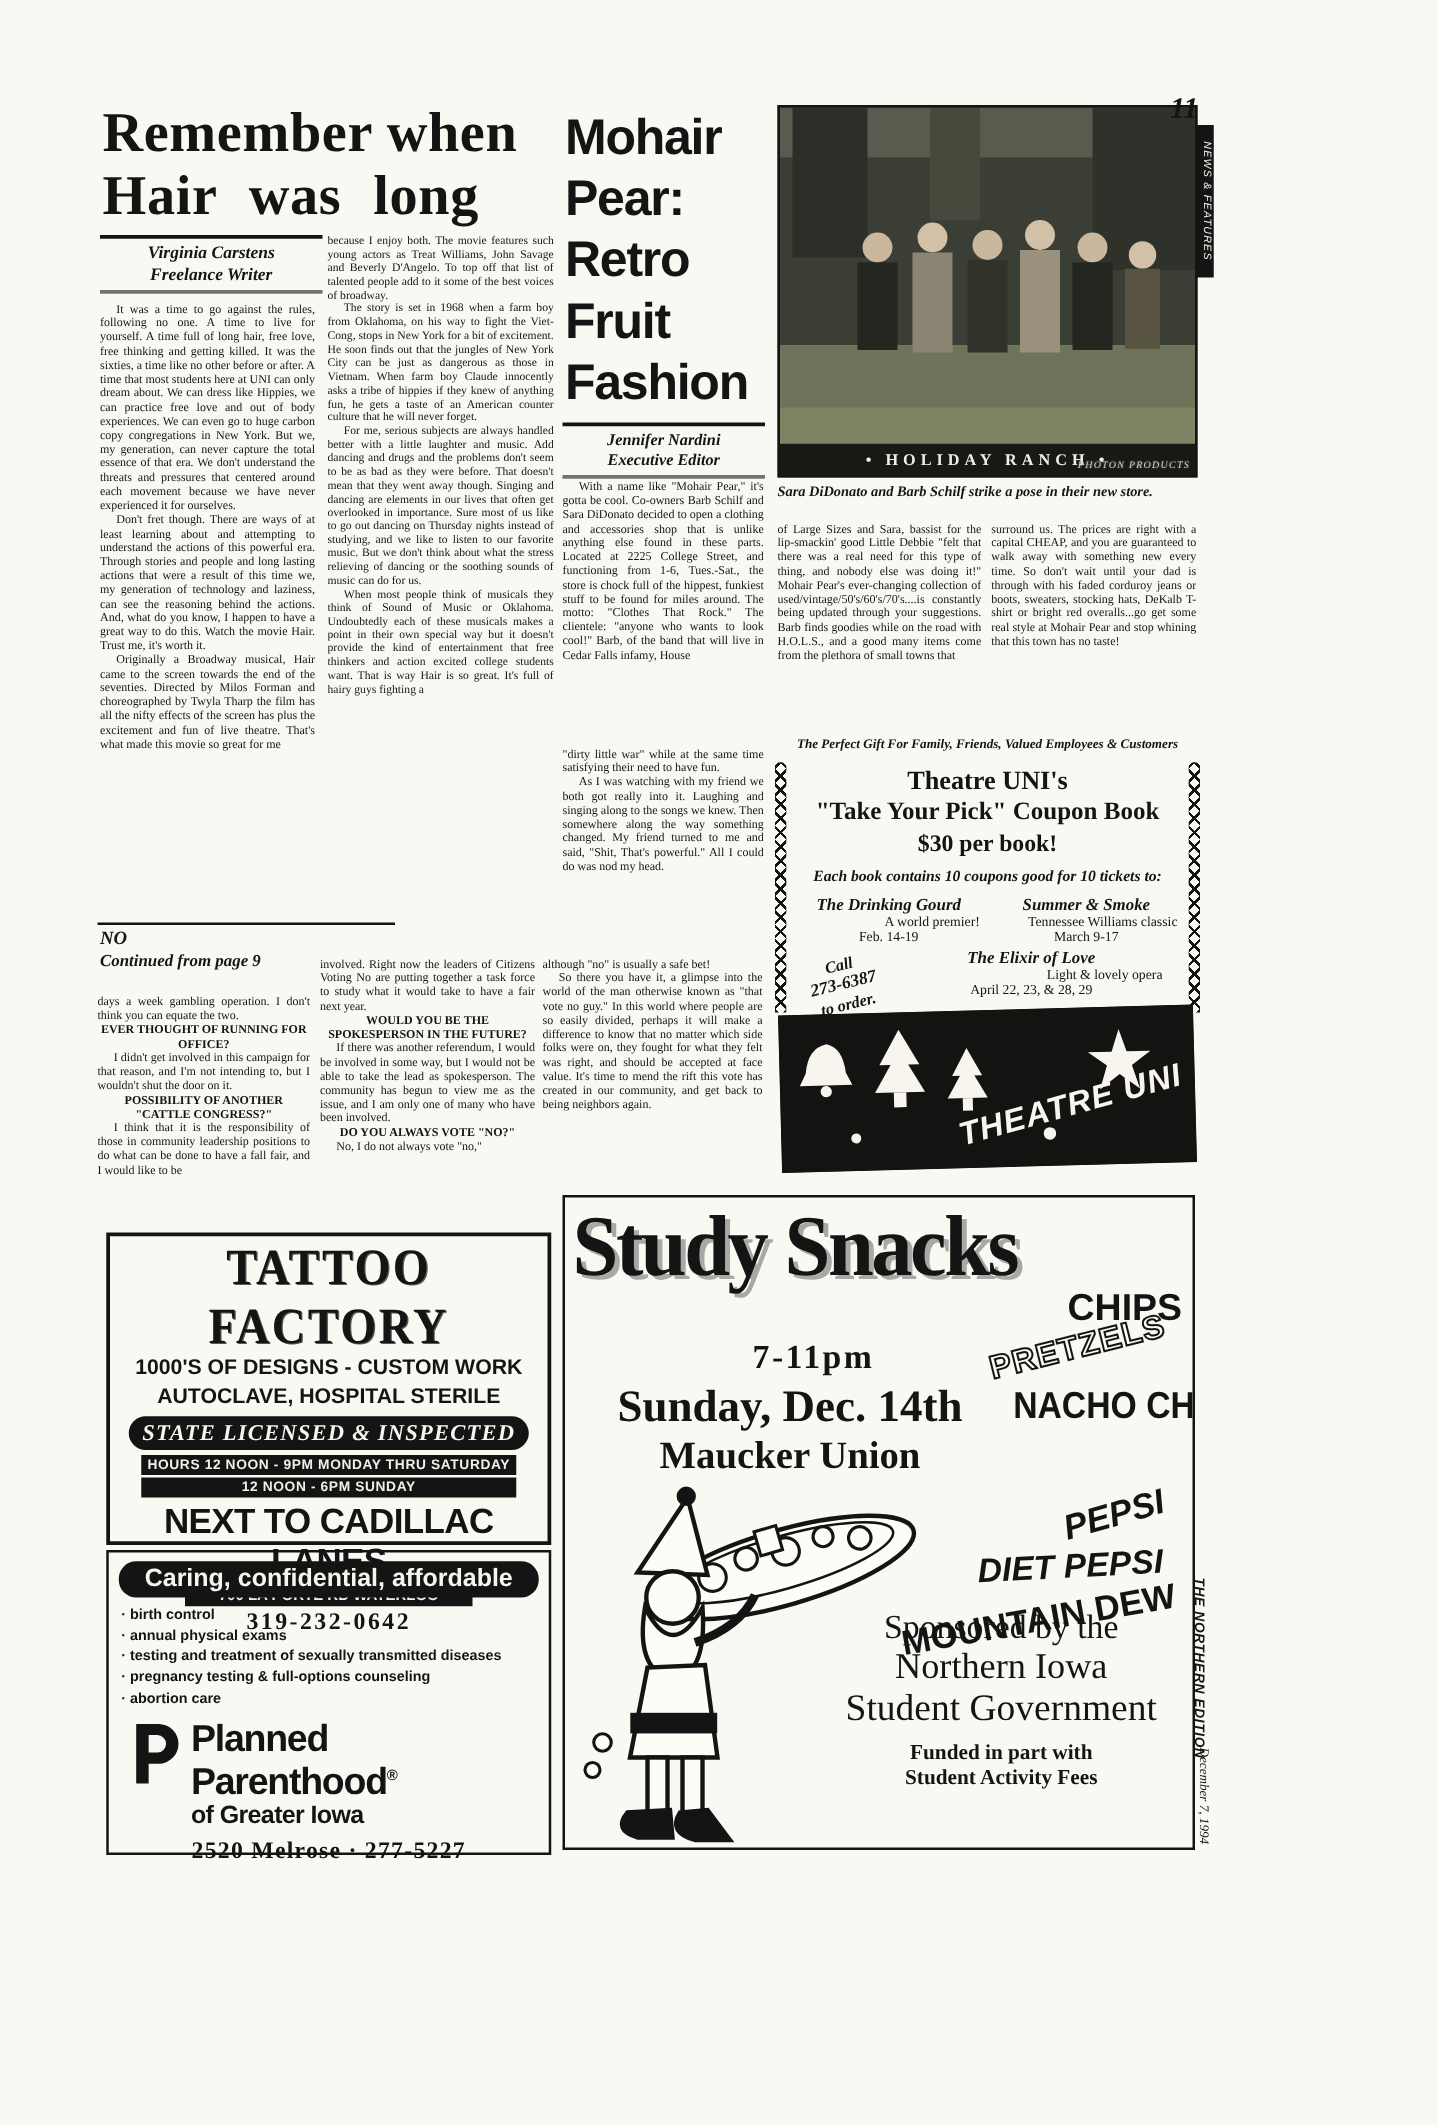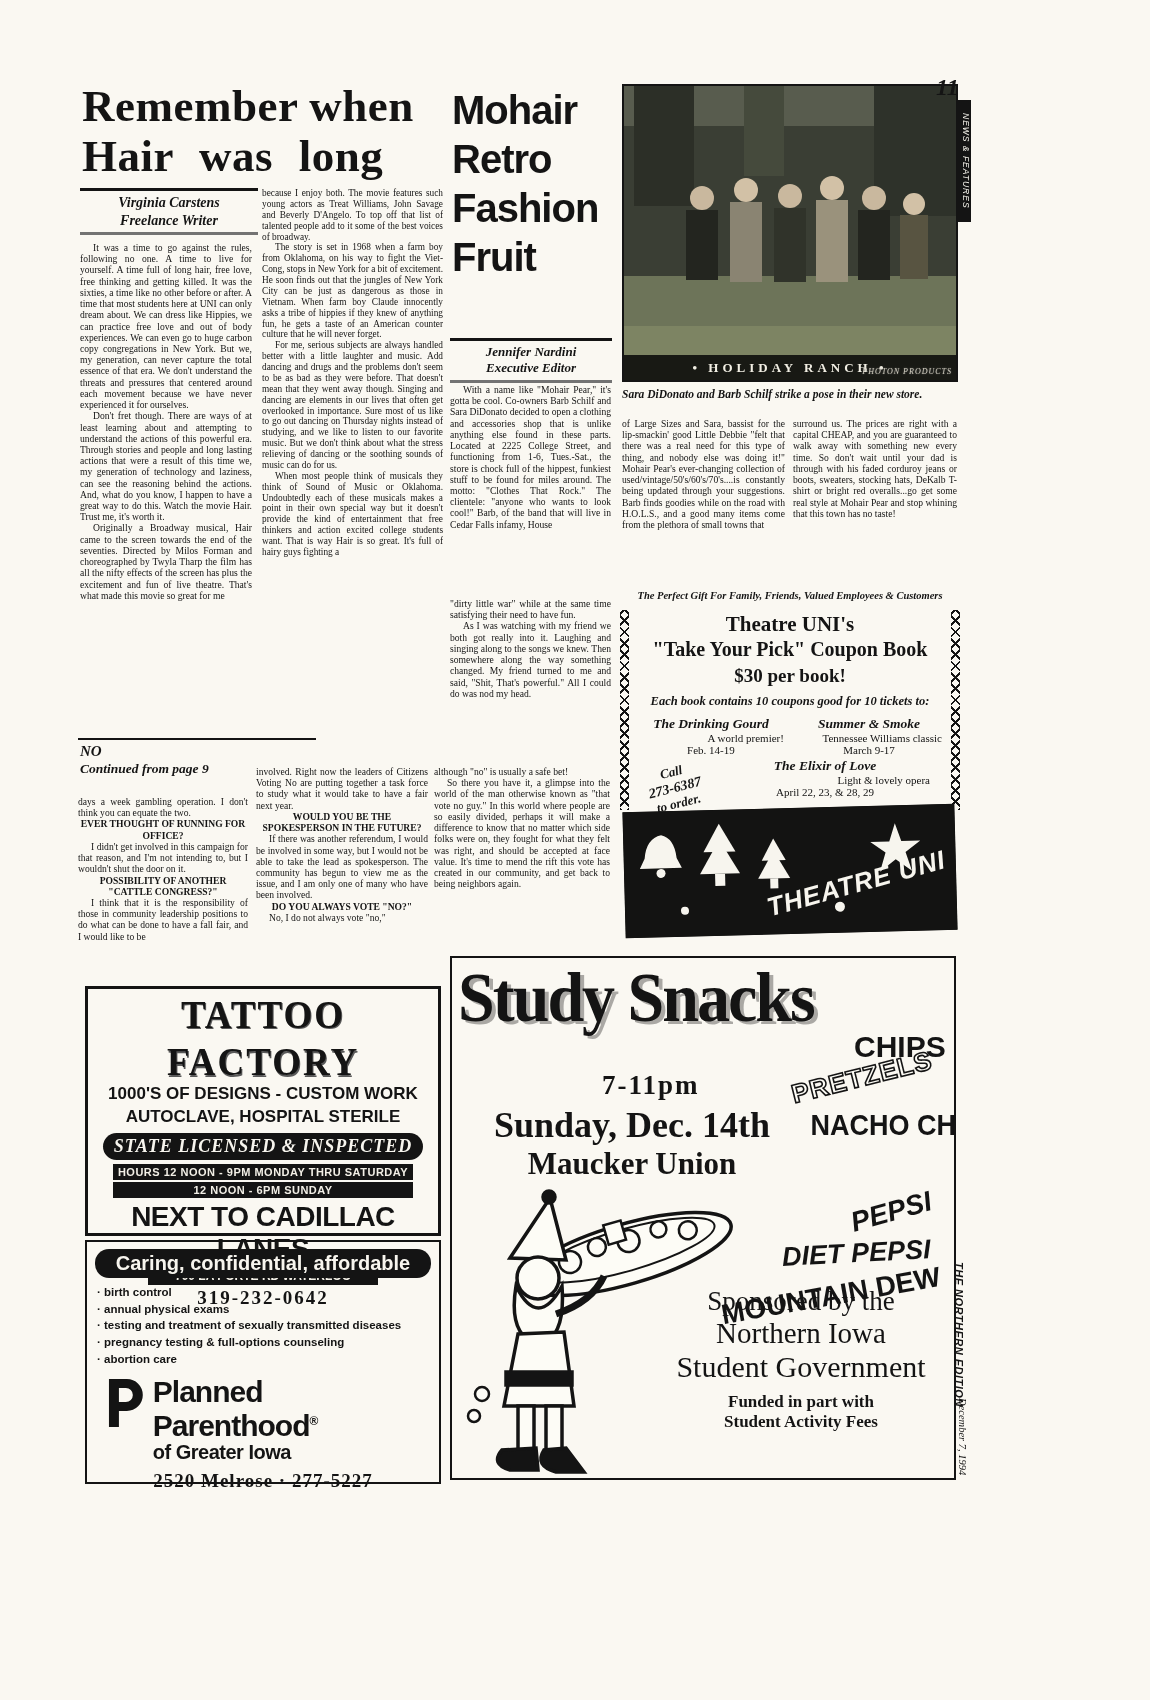--- a/index.html
+++ b/index.html
@@ -157,23 +157,24 @@
     <p>For me, serious subjects are always handled better with a little laughter and music. Add dancing and drugs and the problems don't seem to be as bad as they were before. That doesn't mean that they went away though. Singing and dancing are elements in our lives that often get overlooked in importance. Sure most of us like to go out dancing on Thursday nights instead of studying, and we like to listen to our favorite music. But we don't think about what the stress relieving of dancing or the soothing sounds of music can do for us.</p>
     <p>When most people think of musicals they think of Sound of Music or Oklahoma. Undoubtedly each of these musicals makes a point in their own special way but it doesn't provide the kind of entertainment that free thinkers and action excited college students want. That is way Hair is so great. It's full of hairy guys fighting a</p>
   </div>
   <div class="abs news-body hair-col3">
     <p class="noindent">"dirty little war" while at the same time satisfying their need to have fun.</p>
     <p>As I was watching with my friend we both got really into it. Laughing and singing along to the songs we knew. Then somewhere along the way something changed. My friend turned to me and said, "Shit, That's powerful." All I could do was nod my head.</p>
   </div>
 
   <div class="abs mohair-h">
     <div>Mohair</div>
+    <div>Pear:</div>
     <div>Retro</div>
+    <div>Fruit</div>
     <div>Fashion</div>
-    <div>Fruit</div>
   </div>
   <div class="abs byline mohair-byline">
     <div>Jennifer Nardini</div>
     <div>Executive Editor</div>
   </div>
   <div class="abs news-body mohair-col1">
     <p>With a name like "Mohair Pear," it's gotta be cool. Co-owners Barb Schilf and Sara DiDonato decided to open a clothing and accessories shop that is unlike anything else found in these parts. Located at 2225 College Street, and functioning from 1-6, Tues.-Sat., the store is chock full of the hippest, funkiest stuff to be found for miles around. The motto: "Clothes That Rock." The clientele: "anyone who wants to look cool!" Barb, of the band that will live in Cedar Falls infamy, House</p>
   </div>
   <div class="abs news-body mohair-col2">
     <p class="noindent">of Large Sizes and Sara, bassist for the lip-smackin' good Little Debbie "felt that there was a real need for this type of thing, and nobody else was doing it!" Mohair Pear's ever-changing collection of used/vintage/50's/60's/70's....is constantly being updated through your suggestions. Barb finds goodies while on the road with H.O.L.S., and a good many items come from the plethora of small towns that</p>

